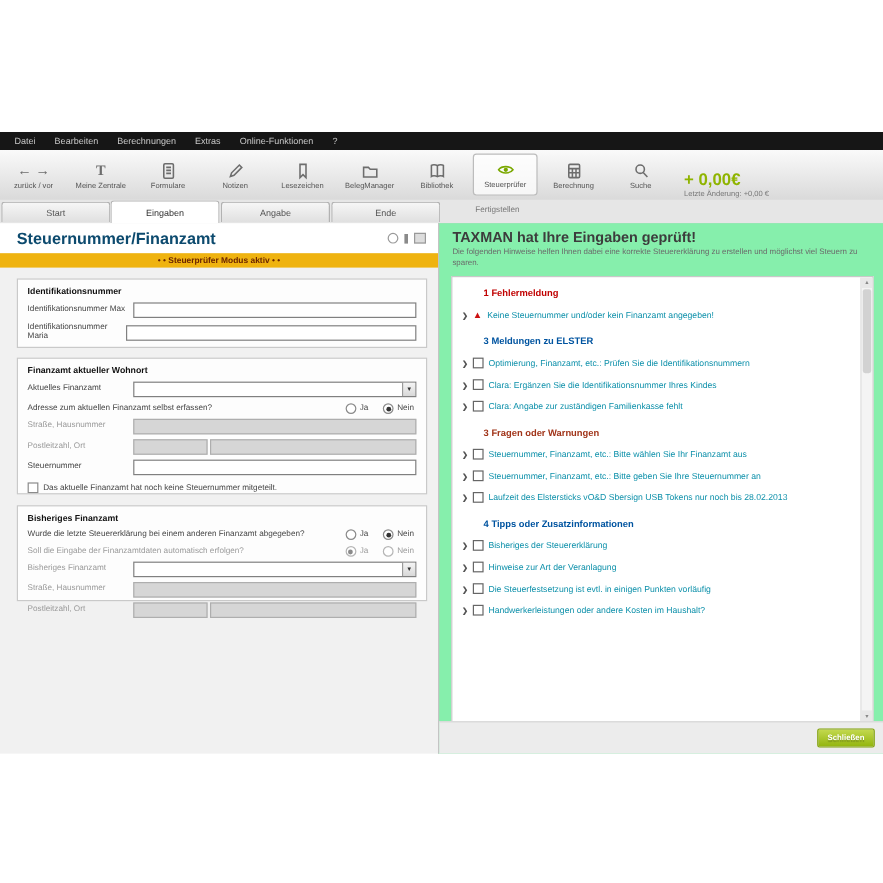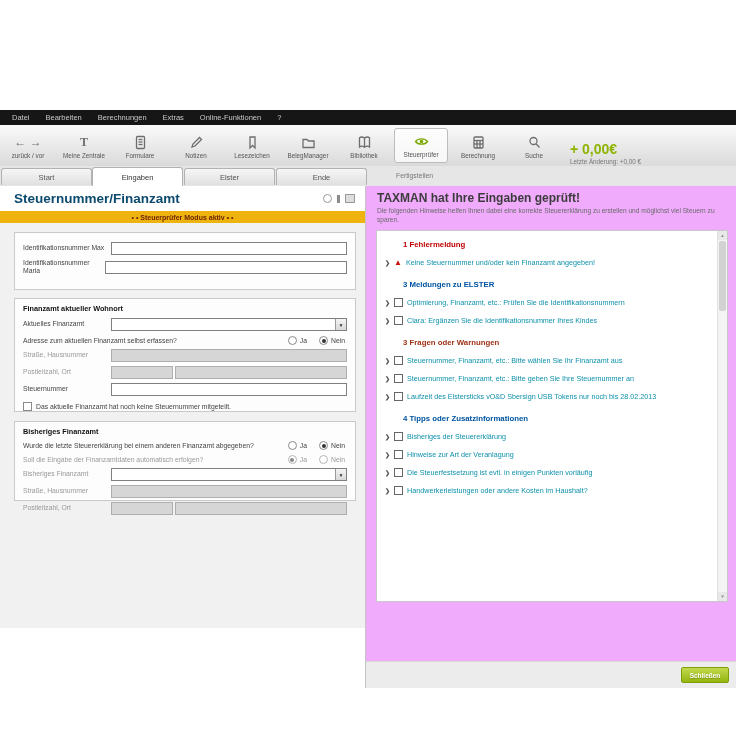--- a/index.html
+++ b/index.html
@@ -72,21 +72,21 @@
   .radio-opt{display:flex;align-items:center;gap:3px;font-size:6.8px;color:#444;}
   .radio-opt.dim{color:#9a9a9a;}
   .rb{width:7px;height:7px;border:1px solid #8a8a8a;border-radius:50%;background:#fff;position:relative;flex:none;}
   .rb.sel::after{content:"";position:absolute;left:1.5px;top:1.5px;width:4px;height:4px;border-radius:50%;background:#333;}
   .rb.dim{border-color:#b5b5b5;}
   .rb.dim.sel::after{background:#8a8a8a;}
   .cb{width:7px;height:7px;border:1px solid #8a8a8a;background:#fff;flex:none;}
   .cbrow{display:flex;align-items:center;gap:4px;margin-top:6px;font-size:6.8px;color:#444;}
 
   
-  .right{position:absolute;top:76px;left:365px;width:371px;height:502px;background:#f0abfc;
+  .right{position:absolute;top:76px;left:365px;width:371px;height:442px;background:#86efac;
          border-left:1px solid #c4c4c4;box-sizing:border-box;}
   .rp-title{position:absolute;left:11px;top:5px;font-size:12px;font-weight:bold;color:#3c3c3c;}
   .rp-sub{position:absolute;left:11px;top:21px;width:345px;font-size:6.6px;color:#6a6a6a;line-height:1.35;}
   .rp-list{position:absolute;left:10px;top:44px;width:352px;height:372px;border:1px solid #c8c8c8;
            background:#fff;box-sizing:border-box;overflow:hidden;}
   .scroll{position:absolute;right:0;top:0;width:9px;height:100%;border-left:1px solid #e0e0e0;background:#f4f4f4;}
   .scroll .arrow{position:absolute;left:0;width:9px;height:9px;display:flex;align-items:center;justify-content:center;
                  font-size:4.5px;color:#888;background:#e8e8e8;}
   .scroll .arrow.up{top:0;}
   .scroll .arrow.down{bottom:0;}
@@ -206,39 +206,40 @@
     </div>
     <div class="tb-amount">
       <div class="big">+ 0,00€</div>
       <div class="small">Letzte Änderung: +0,00 €</div>
     </div>
   </div>
 
   <div class="tabrow">
     <div class="tab" style="left:1px;">Start</div>
     <div class="tab active" style="left:92px;">Eingaben</div>
-    <div class="tab" style="left:184px;">Elster</div>
+    <div class="tab" style="left:184px;">Angabe</div>
     <div class="tab" style="left:276px;">Ende</div>
     <div class="tab-extra">Fertigstellen</div>
   </div>
 
   <div class="left">
     <div class="header">
       <div class="pg-title">Steuernummer/Finanzamt</div>
       <div class="title-icons">
         <span class="ti-circle"></span>
         <span class="ti-bar"></span>
         <span class="ti-box"></span>
       </div>
     </div>
     <div class="banner">• •  Steuerprüfer Modus aktiv  • •</div>
 
     <div class="form">
 
       <div class="sec" style="top:9px;height:58px;">
+        <div class="sec-title">Identifikationsnummer</div>
         <div class="frow">
           <div class="flabel">Identifikationsnummer Max</div>
           <div class="fctrl">
               <input class="txt" type="text" value="" style="">
             </div>
         </div>
         <div class="frow">
           <div class="flabel" style="width:82px;">Identifikationsnummer Maria</div>
           <div class="fctrl">
               <input class="txt" type="text" value="" style="">
@@ -366,20 +367,25 @@
       <div class="rp-item">
         <span class="arr">❯</span>
         <span class="cb"></span>
         <span class="txt">Optimierung, Finanzamt, etc.: Prüfen Sie die Identifikationsnummern</span>
       </div>
       <div class="rp-item">
         <span class="arr">❯</span>
         <span class="cb"></span>
         <span class="txt">Clara: Ergänzen Sie die Identifikationsnummer Ihres Kindes</span>
       </div>
+      <div class="rp-item">
+        <span class="arr">❯</span>
+        <span class="cb"></span>
+        <span class="txt">Clara: Angabe zur zuständigen Familienkasse fehlt</span>
+      </div>
 
       <div class="grp-title brown">3 Fragen oder Warnungen</div>
       <div class="rp-item">
         <span class="arr">❯</span>
         <span class="cb"></span>
         <span class="txt">Steuernummer, Finanzamt, etc.: Bitte wählen Sie Ihr Finanzamt aus</span>
       </div>
       <div class="rp-item">
         <span class="arr">❯</span>
         <span class="cb"></span>

